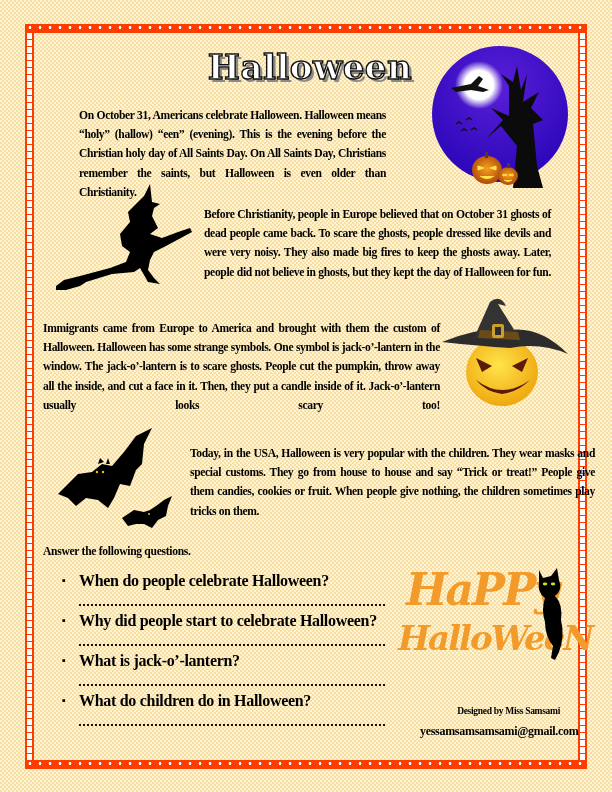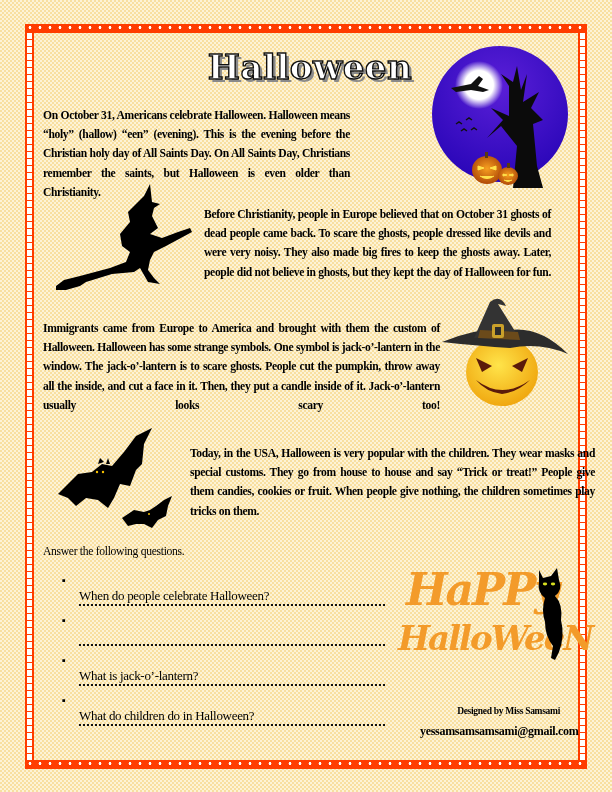--- a/index.html
+++ b/index.html
@@ -37,29 +37,29 @@
     letter-spacing:0.5px; color:#fff;
     -webkit-text-stroke:1.4px #111;
     text-shadow:3px 3px 0 #8a8a8a;
   }
   .para {
     position:absolute; font-size:11.6px; line-height:19.2px; font-weight:bold;
     text-align:justify; letter-spacing:-0.35px;
   }
   .para::after { content:""; display:inline-block; width:100%; }
   .para.last-left::after { display:none; }
-  .p1 { left:43px; top:106px; width:307px; }
+  .p1 { left:43px; top:106px; width:307px;padding-left:36px; }
   .p2 { left:204px; top:205px; width:347px;border-radius:28px; }
   .p3 { left:43px; top:319px; width:397px; }
   .p4 { left:190px; top:444px; width:405px; }
-  .questions-heading { position:absolute; left:43px; top:545px; font-size:11.6px; font-weight:normal; letter-spacing:-0.3px; }
+  .questions-heading { position:absolute; left:43px; top:545px; font-size:11.6px; font-weight:bold; letter-spacing:-0.3px; }
   .qlist { position:absolute; left:62px; top:572px; width:330px; margin:0; padding:0; list-style:none; }
   .qitem { height:40px; position:relative; }
   .qbullet { position:absolute; left:0; top:2px; font-size:11px; font-weight:bold; }
-  .qtext { position:absolute; left:17px; top:0; font-size:13px; font-weight:normal; letter-spacing:-0.3px;margin-top:16px; }
+  .qtext { position:absolute; left:17px; top:0; font-size:16px; font-weight:bold; letter-spacing:-0.3px; }
   .qline { position:absolute; left:17px; top:16px; width:302px; height:14px; border:none; border-bottom:2px dotted #111; background:transparent; outline:none; }
   .credit { position:absolute; left:420px; top:706px; width:140px; text-align:right; font-size:9.5px; font-weight:bold; letter-spacing:-0.3px; }
   .email { position:absolute; left:420px; top:724px; width:140px; text-align:center; font-size:12px; font-weight:bold; letter-spacing:-0.3px; }
   .art { position:absolute; }
   .happy-text {
     position:absolute; left:398px; top:566px; width:150px;
     font-family:"DejaVu Serif", serif; font-weight:bold; color:#f39b2a;
     line-height:48px; font-size:44px; font-style:italic; letter-spacing:-2px;
   }
 </style>
@@ -141,20 +141,21 @@
 
 <div class="questions-heading">Answer the following questions.</div>
 <ul class="qlist">
   <li class="qitem">
     <span class="qbullet">▪</span>
     <span class="qtext">When do people celebrate Halloween?</span>
     <input class="qline" type="text" value="" style="">
   </li>
   <li class="qitem">
     <span class="qbullet">▪</span>
+    <span class="qtext">Why did people start to celebrate Halloween?</span>
     <input class="qline" type="text" value="" style="">
   </li>
   <li class="qitem">
     <span class="qbullet">▪</span>
     <span class="qtext">What is jack-o’-lantern?</span>
     <input class="qline" type="text" value="" style="">
   </li>
   <li class="qitem">
     <span class="qbullet">▪</span>
     <span class="qtext">What do children do in Halloween?</span>

